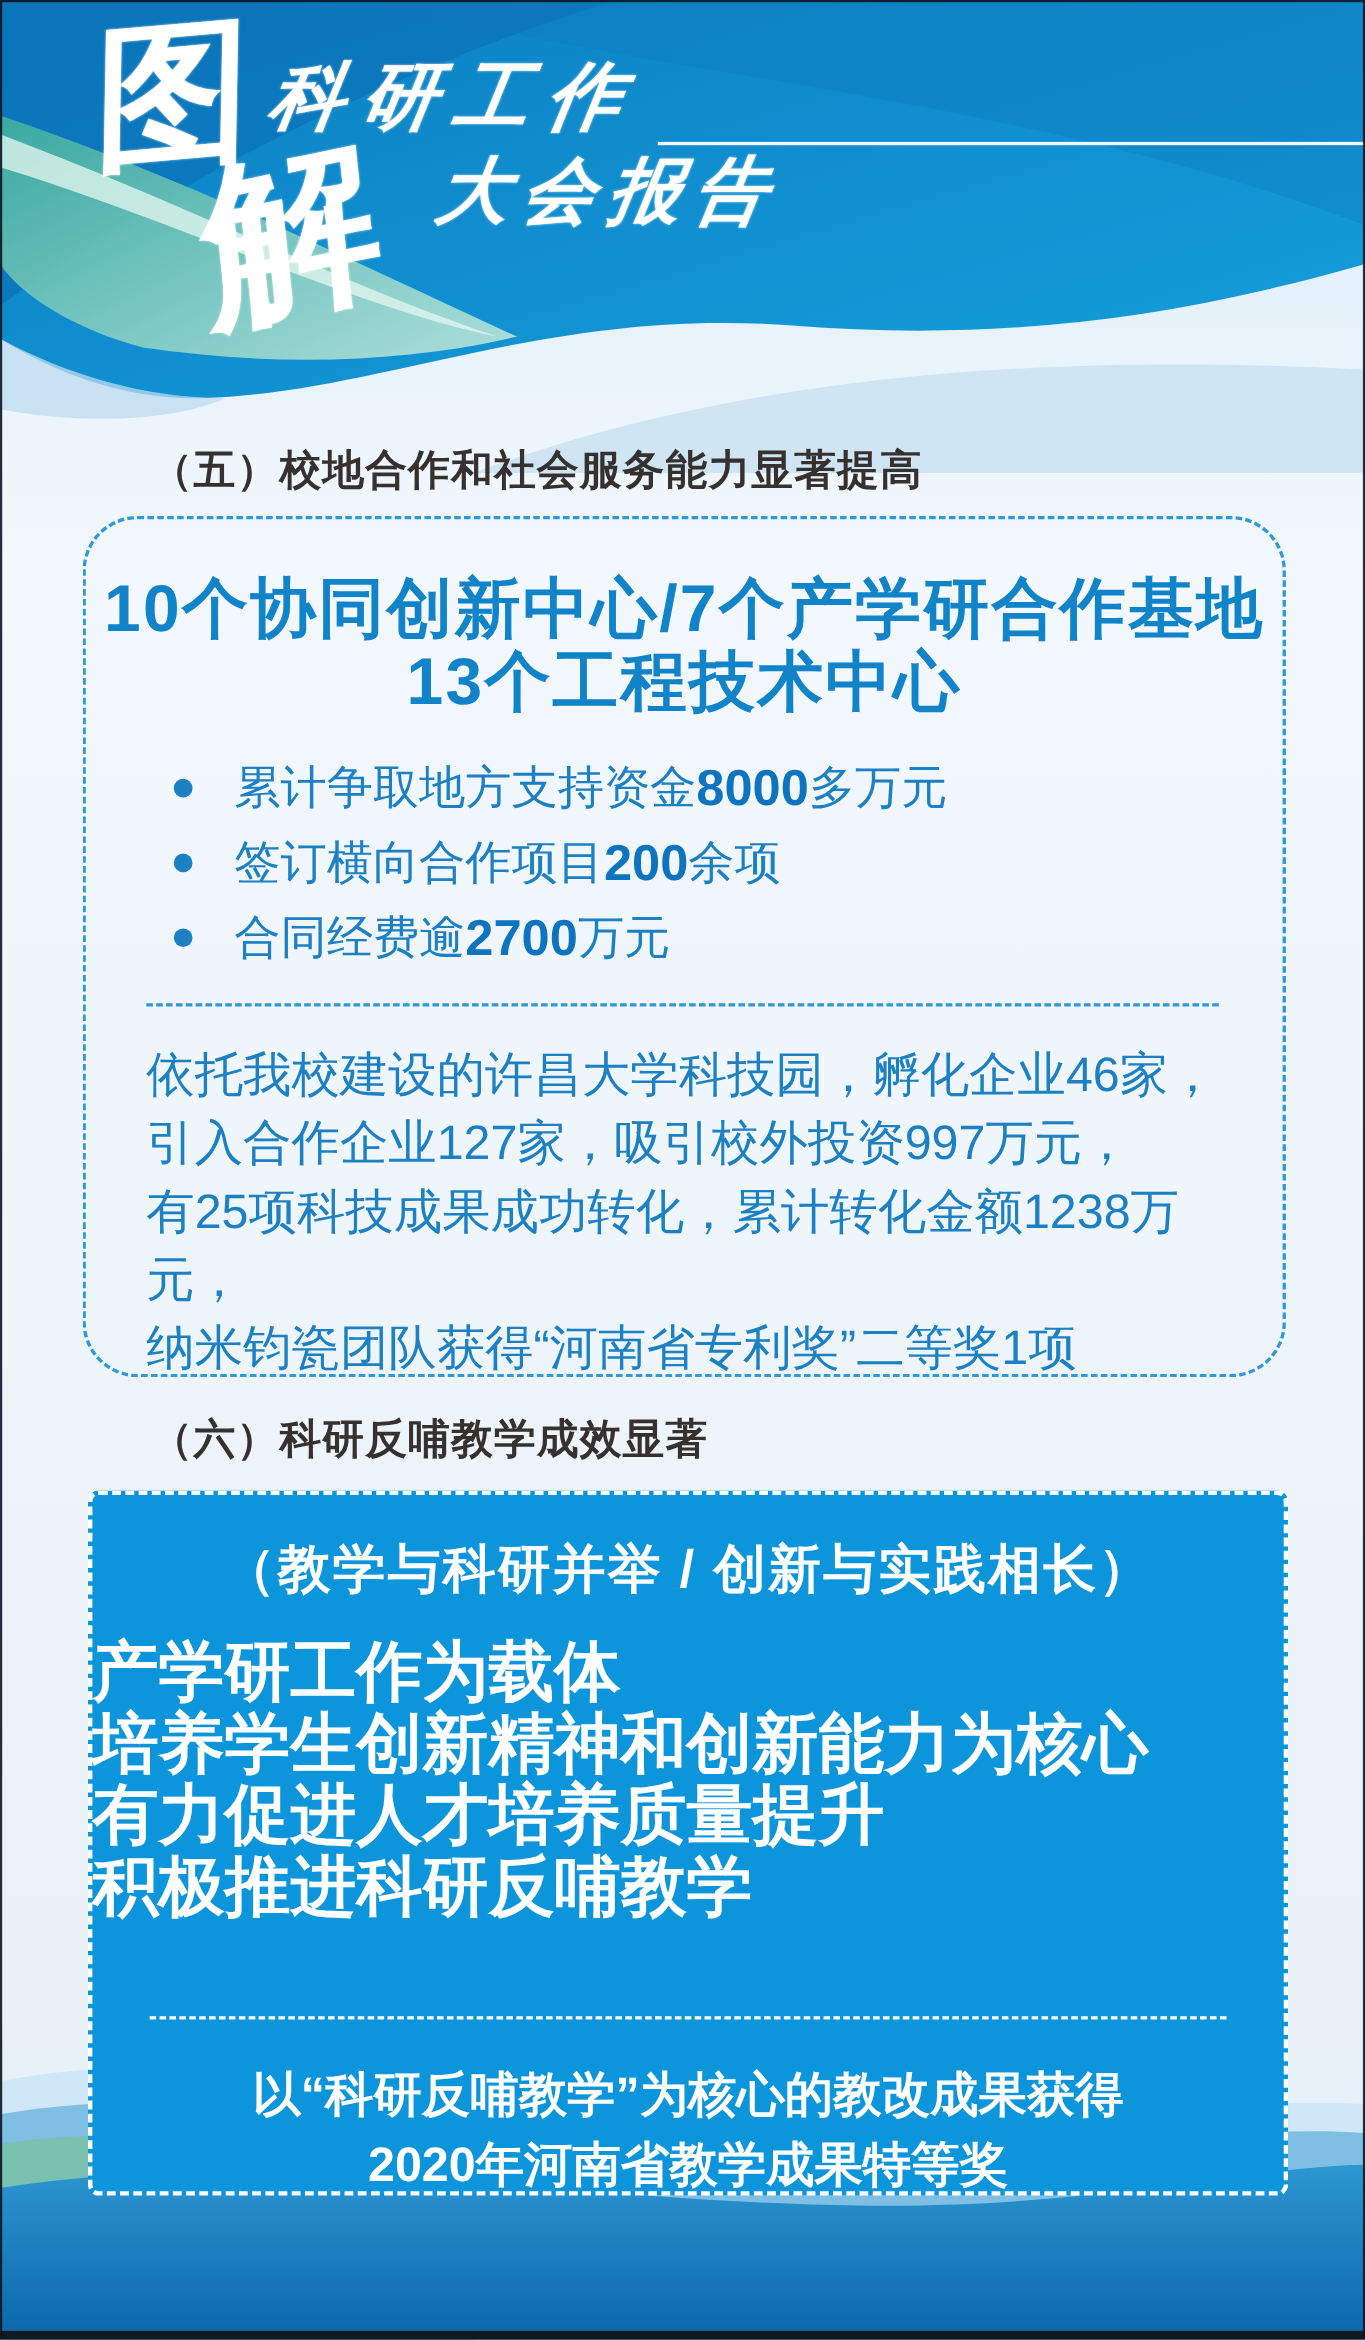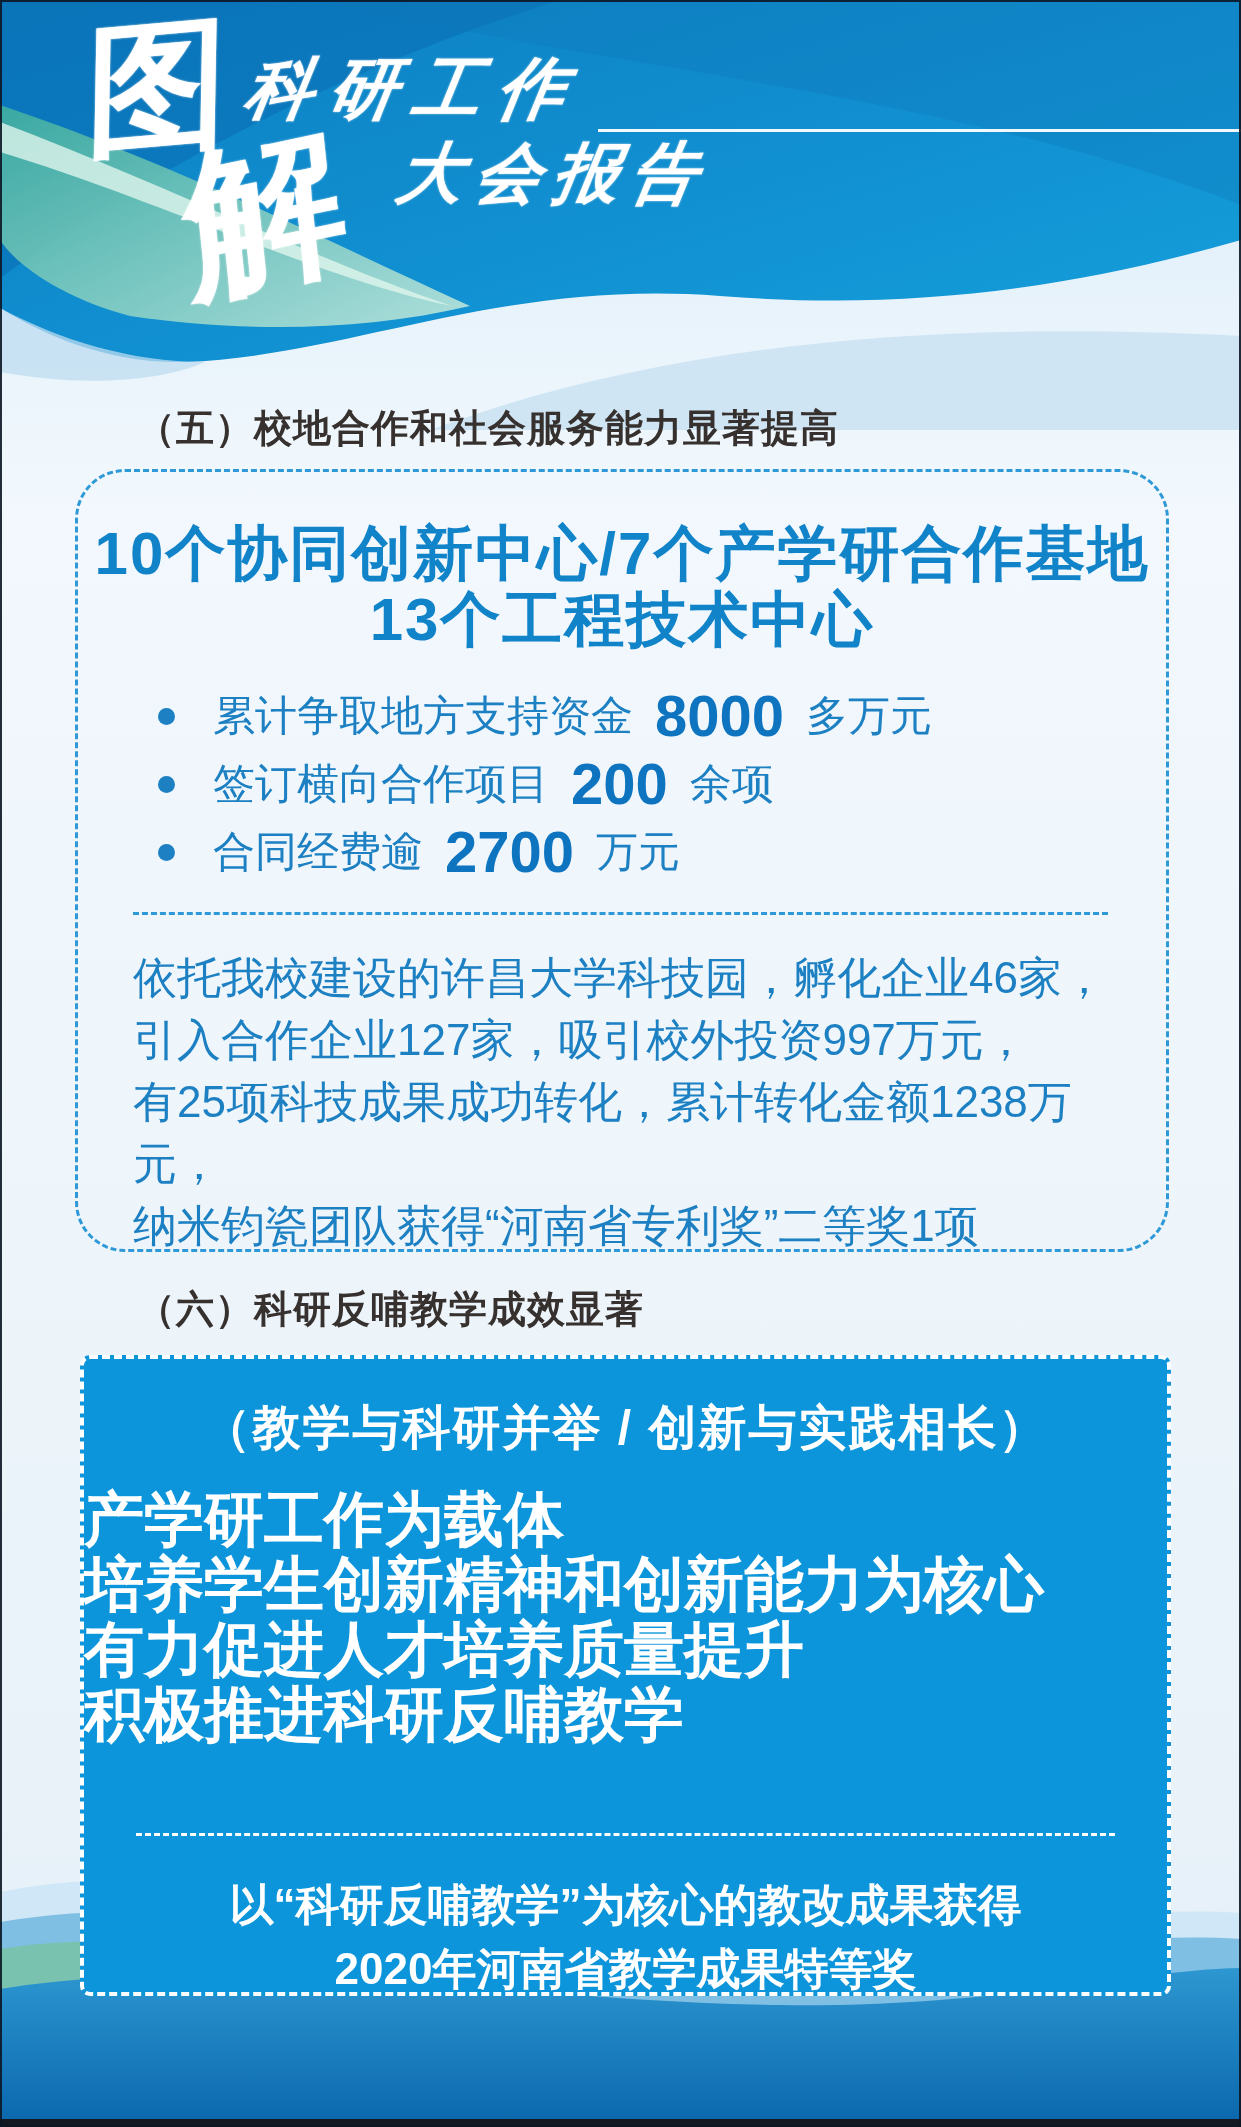--- a/index.html
+++ b/index.html
@@ -30,21 +30,21 @@
   #h5{top:406px;} #h6{top:1287px;}
 
   
   .card1{position:absolute;left:75px;top:469px;width:1088px;height:777px;z-index:6;
          border:3px dashed #2e99d6;border-radius:50px;}
   .card1-title{position:absolute;left:0;right:0;top:49px;text-align:center;
                font-size:60px;font-weight:800;color:#1183c9;line-height:66px;letter-spacing:2px;}
   .bullets{position:absolute;left:80px;top:210px;}
   .bullet-row{display:flex;align-items:center;height:68px;font-size:42px;color:#1c80c3;}
   .bullet-dot{width:17px;height:17px;border-radius:50%;background:#1c80c3;margin-right:38px;flex:0 0 auto;}
-  .bullet-num{font-size:58px;font-weight:800;color:#0e74c0;margin:0 22px;line-height:1;}
+  .bullet-num{font-size:46px;font-weight:800;color:#0e74c0;margin:0 0;line-height:1;}
   .card1-sep{position:absolute;left:55px;right:58px;top:440px;border-top:3px dashed #2e99d6;}
   .card1-para{position:absolute;left:55px;right:40px;top:475px;font-size:44px;line-height:62px;color:#1c80c3;}
 
   
   .card2{position:absolute;left:80px;top:1355px;width:1083px;height:633px;z-index:6;
          background:#0c95da;border:4px dashed #ffffff;border-radius:10px;}
   .card2 .headline{position:absolute;left:0;right:0;top:40px;text-align:center;color:#fff;
                    font-size:48px;font-weight:800;letter-spacing:2px;line-height:1.2;}
   .card2 .lines{position:absolute;left:0;right:0;top:128px;text-align:left;color:#fff;
                 font-size:60px;font-weight:700;line-height:65px;}

